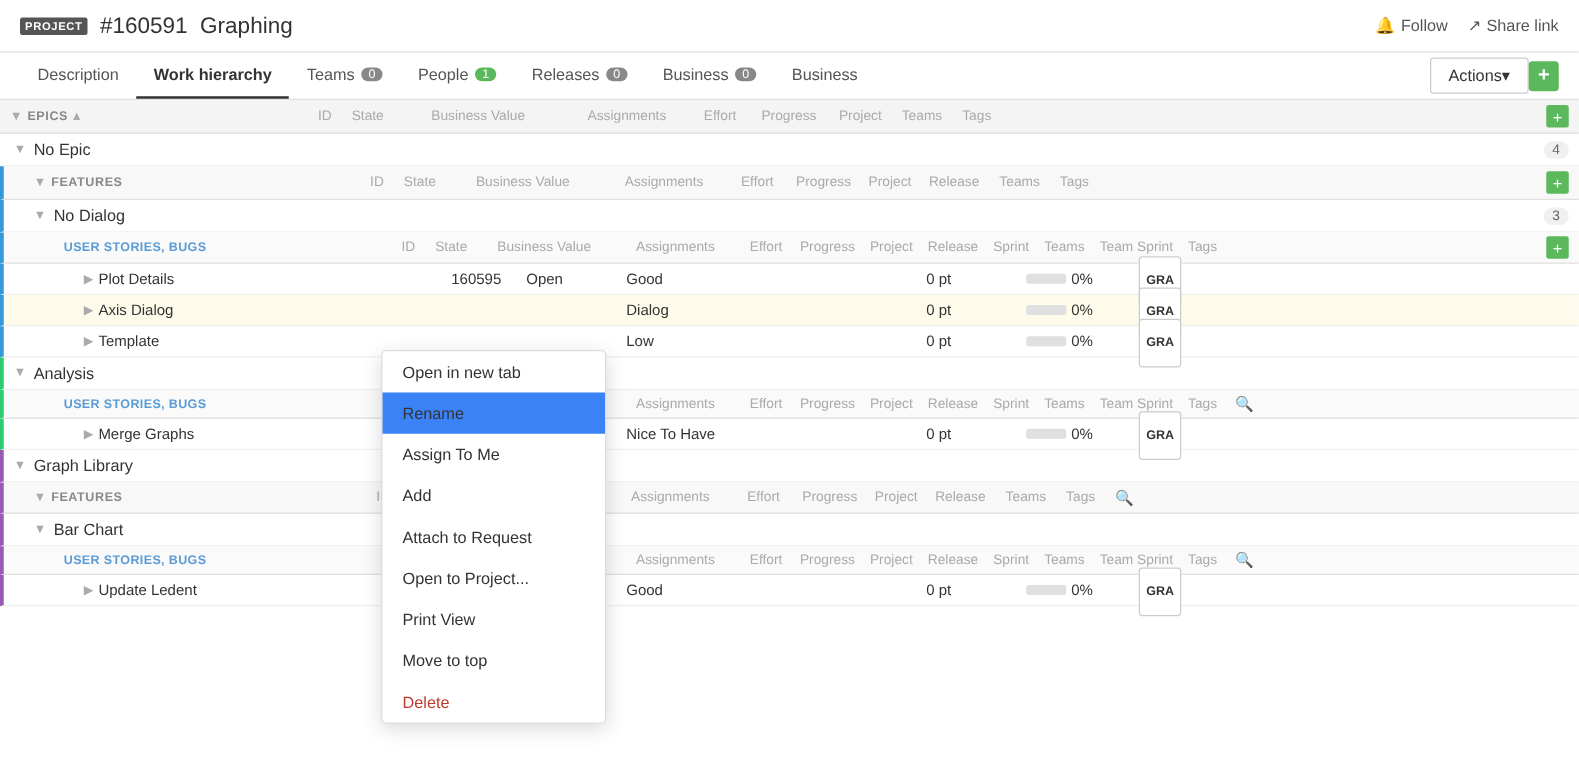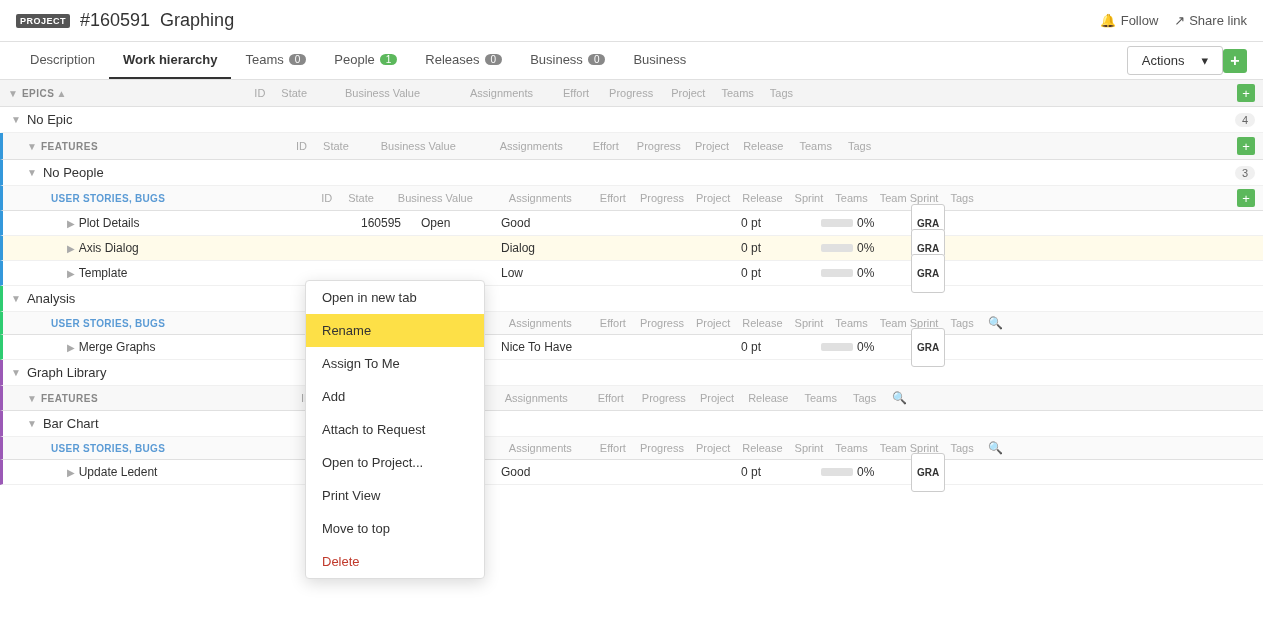--- a/index.html
+++ b/index.html
@@ -13,40 +13,40 @@
     .header-actions { margin-left: auto; display: flex; gap: 16px; align-items: center; }
     .follow-btn { display: flex; align-items: center; gap: 4px; color: #555; cursor: pointer; font-size: 13px; }
     .share-btn { display: flex; align-items: center; gap: 4px; color: #555; cursor: pointer; font-size: 13px; }
 
     
     .tabs { display: flex; align-items: center; border-bottom: 1px solid #e0e0e0; padding: 0 16px; gap: 0; }
     .tab { padding: 10px 14px; cursor: pointer; font-size: 13px; color: #555; border-bottom: 2px solid transparent; white-space: nowrap; display: flex; align-items: center; gap: 5px; }
     .tab.active { color: #333; font-weight: 600; border-bottom: 2px solid #333; }
     .tab-badge { background: #888; color: #fff; border-radius: 8px; padding: 0 6px; font-size: 10px; }
     .tab-badge.green { background: #5cb85c; }
-    .actions-btn { margin-left: auto; display: flex; align-items: center; gap: 17px; padding: 6px 14px; border: 1px solid #ccc; border-radius: 3px; cursor: pointer; font-size: 13px; }
+    .actions-btn { margin-left: auto; display: flex; align-items: center; gap: 0; padding: 6px 14px; border: 1px solid #ccc; border-radius: 3px; cursor: pointer; font-size: 13px; }
     .add-btn-main { background: #5cb85c; color: #fff; border: none; border-radius: 3px; width: 24px; height: 24px; display: flex; align-items: center; justify-content: center; cursor: pointer; font-size: 16px; font-weight: bold; }
 
     
     .content { overflow: auto; height: calc(619px - 100px); }
     .add-small-btn { background: #5cb85c; color: #fff; border: none; border-radius: 2px; width: 18px; height: 18px; display: flex; align-items: center; justify-content: center; cursor: pointer; font-size: 13px; margin-left: auto; }
     .no-epic-row { display: flex; align-items: center; padding: 5px 8px; border-bottom: 1px solid #f0f0f0; gap: 6px; }
     .expand-arrow { color: #aaa; font-size: 10px; cursor: pointer; }
     .row-title { font-size: 13px; color: #333; }
     .count-badge { background: #f0f0f0; border-radius: 10px; padding: 1px 7px; font-size: 11px; color: #666; margin-left: auto; }
     .cell { padding: 5px 8px; font-size: 12px; }
     .progress-bar-wrap { display: flex; align-items: center; gap: 4px; }
     .progress-bar { width: 32px; height: 8px; background: #e0e0e0; border-radius: 2px; }
     .progress-fill { height: 100%; background: #ccc; border-radius: 2px; }
     .tag-gra { background: #fff; border: 1px solid #ccc; border-radius: 3px; padding: 13px 5px; font-size: 10px; font-weight: 600; }
 
     
     .context-menu { position: absolute; top: 280px; left: 305px; background: #fff; border: 1px solid #ddd; border-radius: 4px; box-shadow: 0 4px 16px rgba(0,0,0,0.15); min-width: 180px; z-index: 100; }
     .menu-item { padding: 9px 16px; cursor: pointer; font-size: 13px; color: #333; }
-    .menu-item.active { background: #fde047; }
+    .menu-item.active { background: #3b82f6; }
     .menu-item.danger { color: #c0392b; }
     .search-icon-sm { width: 16px; height: 16px; display: flex; align-items: center; justify-content: center; color: #aaa; font-size: 12px; margin-left: 8px; }
 
     .no-feature-row { display: flex; align-items: center; padding: 5px 8px 5px 24px; border-bottom: 1px solid #f0f0f0; border-left: 3px solid #3498db; gap: 6px; }
 
     .analysis-row { display: flex; align-items: center; padding: 5px 8px; border-bottom: 1px solid #f0f0f0; border-left: 3px solid #2ecc71; gap: 6px; }
 
     .graph-lib-row { display: flex; align-items: center; padding: 5px 8px; border-bottom: 1px solid #f0f0f0; border-left: 3px solid #9b59b6; gap: 6px; }
     .bar-chart-row { display: flex; align-items: center; padding: 5px 8px 5px 24px; border-bottom: 1px solid #f0f0f0; border-left: 3px solid #9b59b6; gap: 6px; }
   </style>
@@ -138,21 +138,21 @@
     <span style="font-size:11px; color:#aaa; padding:0 8px;">Progress</span>
     <span style="font-size:11px; color:#aaa; padding:0 6px;">Project</span>
     <span style="font-size:11px; color:#aaa; padding:0 8px;">Release</span>
     <span style="font-size:11px; color:#aaa; padding:0 8px;">Teams</span>
     <span style="font-size:11px; color:#aaa; padding:0 8px;">Tags</span>
     <button class="add-small-btn" style="margin-left:auto;">+</button>
   </div>
 
   <div class="no-feature-row">
     <span class="expand-arrow">▼</span>
-    <span class="row-title">No People</span>
+    <span class="row-title">No Dialog</span>
     <span class="count-badge">3</span>
   </div>
 
   <div style="display:flex; align-items:center; padding:3px 8px 3px 48px; background:#fafafa; border-bottom:1px solid #e0e0e0; border-left:3px solid #3498db;">
     <span style="font-size:10px; font-weight:700; color:#5b9bd5; letter-spacing:0.3px;">USER STORIES, BUGS</span>
     <span style="margin-left:148px; font-size:11px; color:#aaa; padding:0 8px;">ID</span>
     <span style="font-size:11px; color:#aaa; padding:0 8px;">State</span>
     <span style="font-size:11px; color:#aaa; padding:0 16px;">Business Value</span>
     <span style="font-size:11px; color:#aaa; padding:0 20px;">Assignments</span>
     <span style="font-size:11px; color:#aaa; padding:0 8px;">Effort</span>

